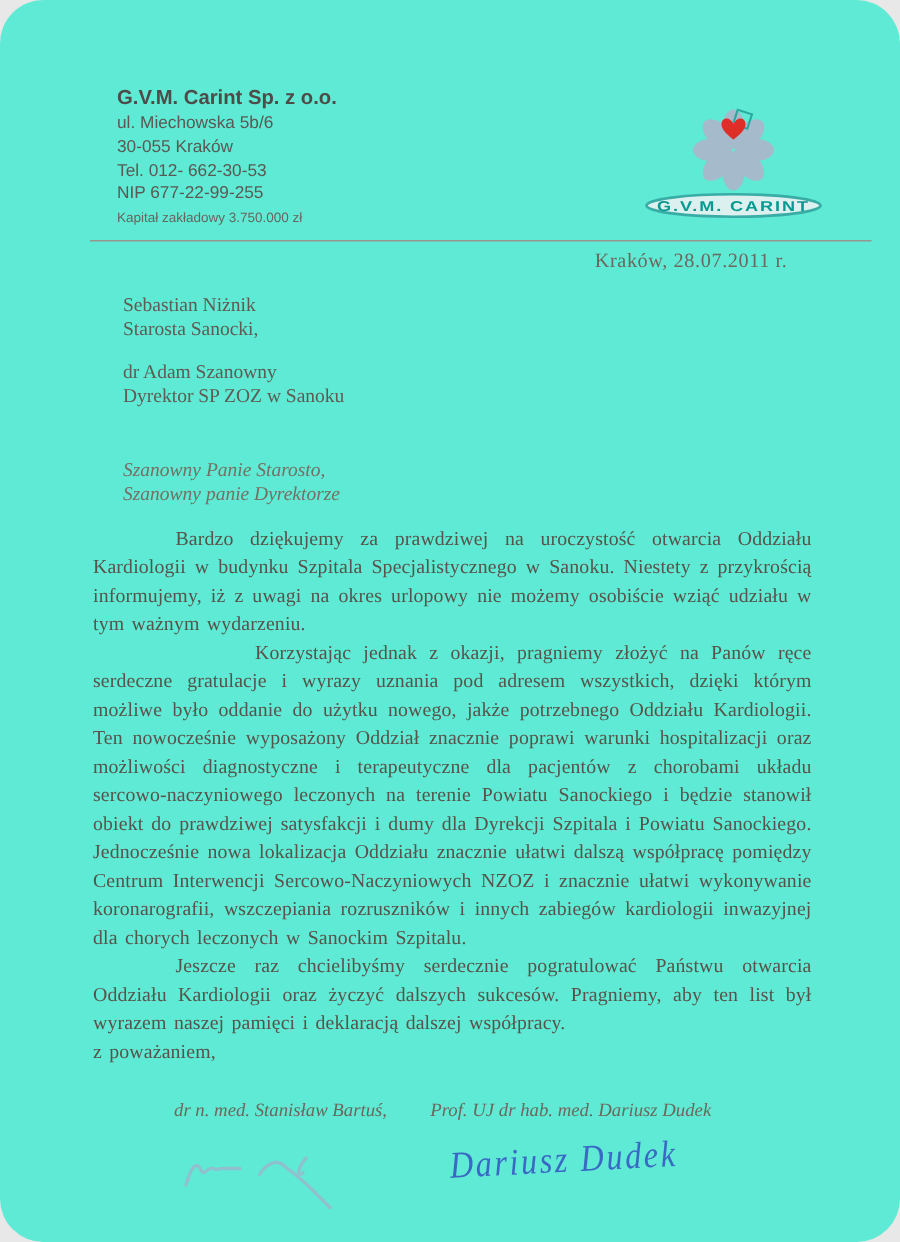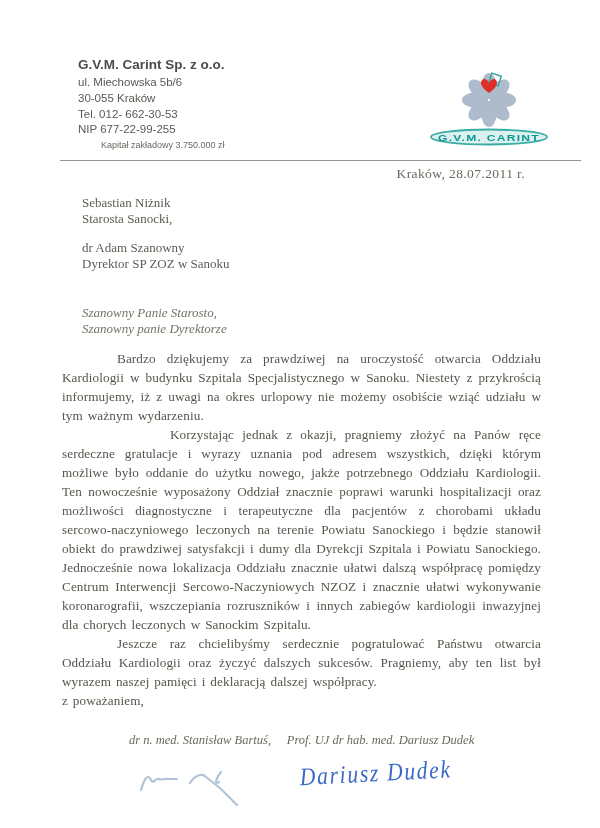--- a/index.html
+++ b/index.html
@@ -1,30 +1,31 @@
 <!DOCTYPE html>
 <html><head>
 <meta charset="utf-8">
 <title>Scanned Letter</title>
 <style>
   * { margin:0; padding:0; box-sizing:border-box; }
   html,body { background:#e8e8e8; }
   .page {
     position:relative; width:600px; height:828px; margin:0 auto;
-    background:#ffffff; overflow:hidden;
+    background:#5eead4; overflow:hidden;
     font-family:"Liberation Serif", serif;
+    border-radius:29px;
   }
   
   .letterhead {
     position:absolute; left:78px; top:57px;
     font-family:"Liberation Sans", sans-serif; color:#5a5953;
   }
   .company-name { font-size:13.5px; font-weight:bold; color:#4d4c48; margin-bottom:3px; }
   .lh-line { font-size:11.5px; line-height:15.8px; }
-  .lh-capital { font-size:9px; color:#68675f; margin-top:2px;text-align:right; }
+  .lh-capital { font-size:9px; color:#68675f; margin-top:2px; }
   .logo-wrap { position:absolute; left:428px; top:72px; width:122px; height:78px; }
   .logo-oval-fill { fill:#dbf0ef; }
   .logo-text { font-family:"Liberation Sans", sans-serif; font-weight:bold; font-size:9.5px; letter-spacing:1px; }
   .rule { position:absolute; left:60px; top:160px; width:521px; border-top:1px solid #97958c; }
   
   .date-line { position:absolute; top:166px; right:75px; font-size:13.5px; color:#6b685e; letter-spacing:0.4px; }
   
   .recipients { position:absolute; left:82px; top:195px; font-size:13px; line-height:15.5px; color:#5f5c53; }
   .recipient-group2 { margin-top:14px; }
   
@@ -33,21 +34,21 @@
   .body-text {
     position:absolute; left:62px; top:349px; width:479px;
     font-size:13.2px; line-height:19px; text-align:justify;
     color:#57544b; letter-spacing:0.1px; word-spacing:1.5px;
   }
   .body-text p { margin:0; }
   .indent-small { text-indent:55px; }
   .indent-large { text-indent:108px; }
   .closing-line { margin-top:17px; text-align:left; }
   
-  .sig-left { position:absolute; left:116px; top:733px; width:168px; text-align:center; }
+  .sig-left { position:absolute; left:116px; top:733px; width:168px; }
   .sig-right { position:absolute; left:278px; top:733px; width:205px; text-align:center; }
   .sig-title { font-size:12.5px; font-style:italic; color:#6b685d; white-space:nowrap; }
   .sig-left svg { margin-top:6px; }
   .sig-right svg { margin-top:2px; }
   .hand-text { font-family:"Liberation Serif", serif; font-style:italic; font-size:25px; letter-spacing:2px; }
 </style>
 </head>
 <body>
 
 <div class="page">

